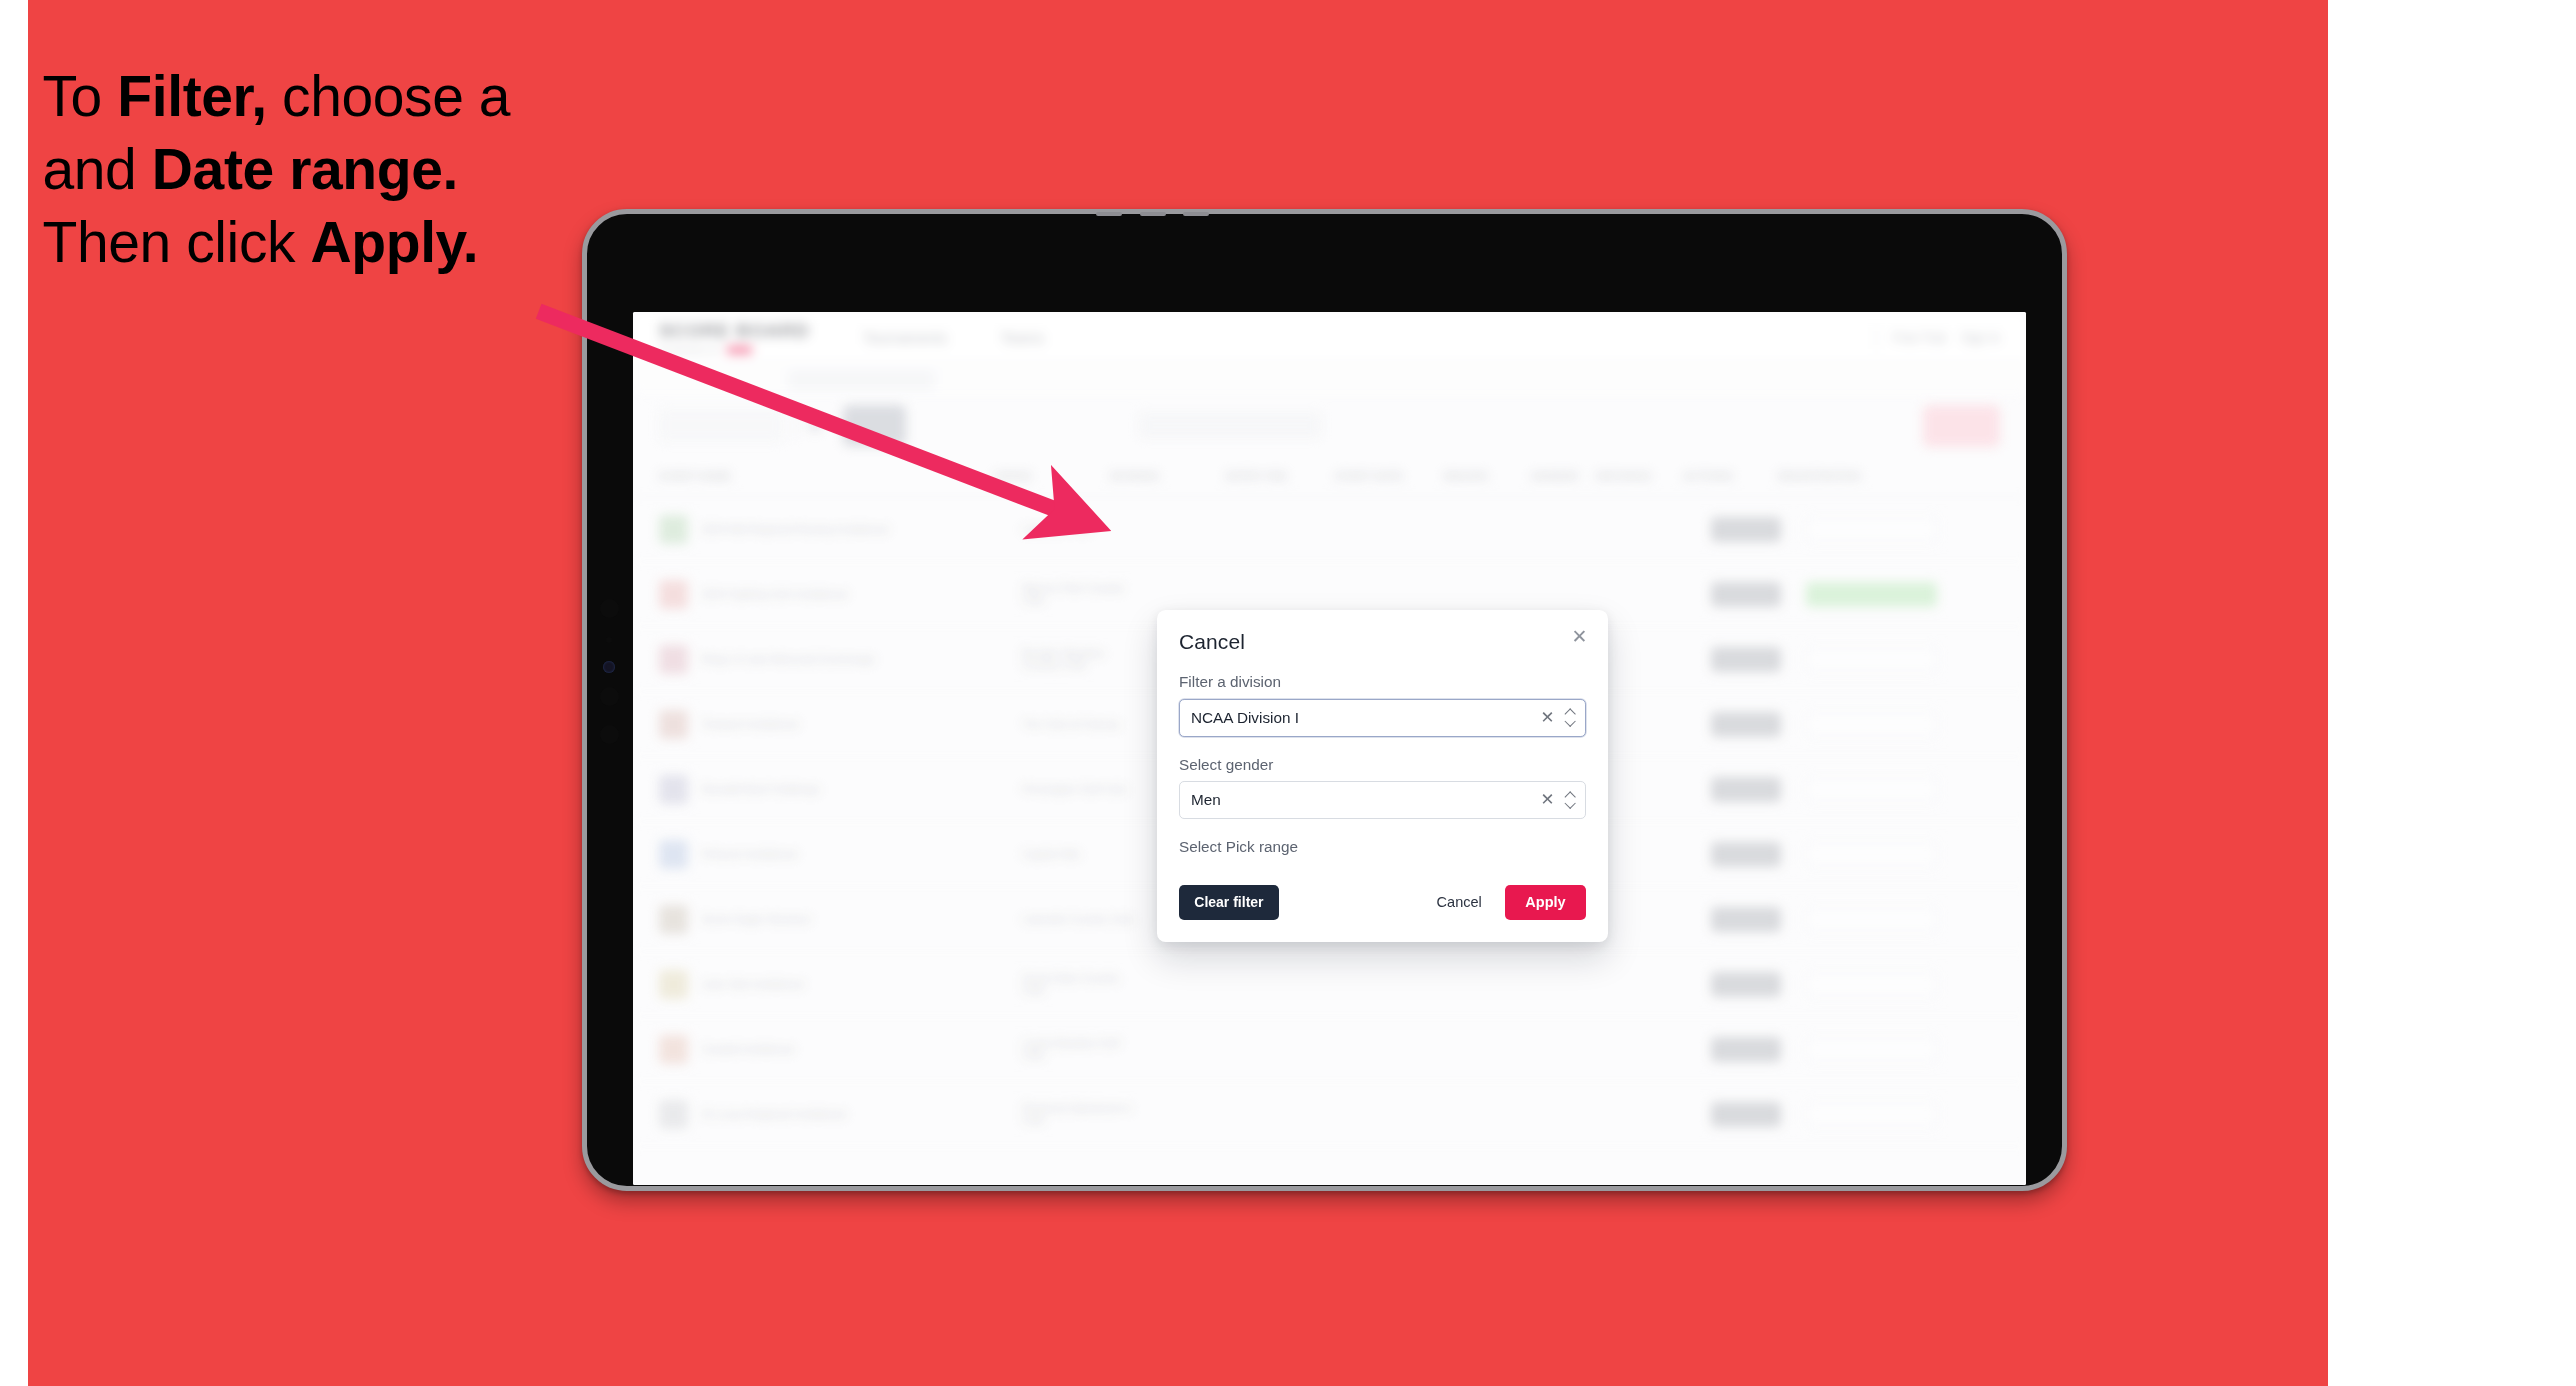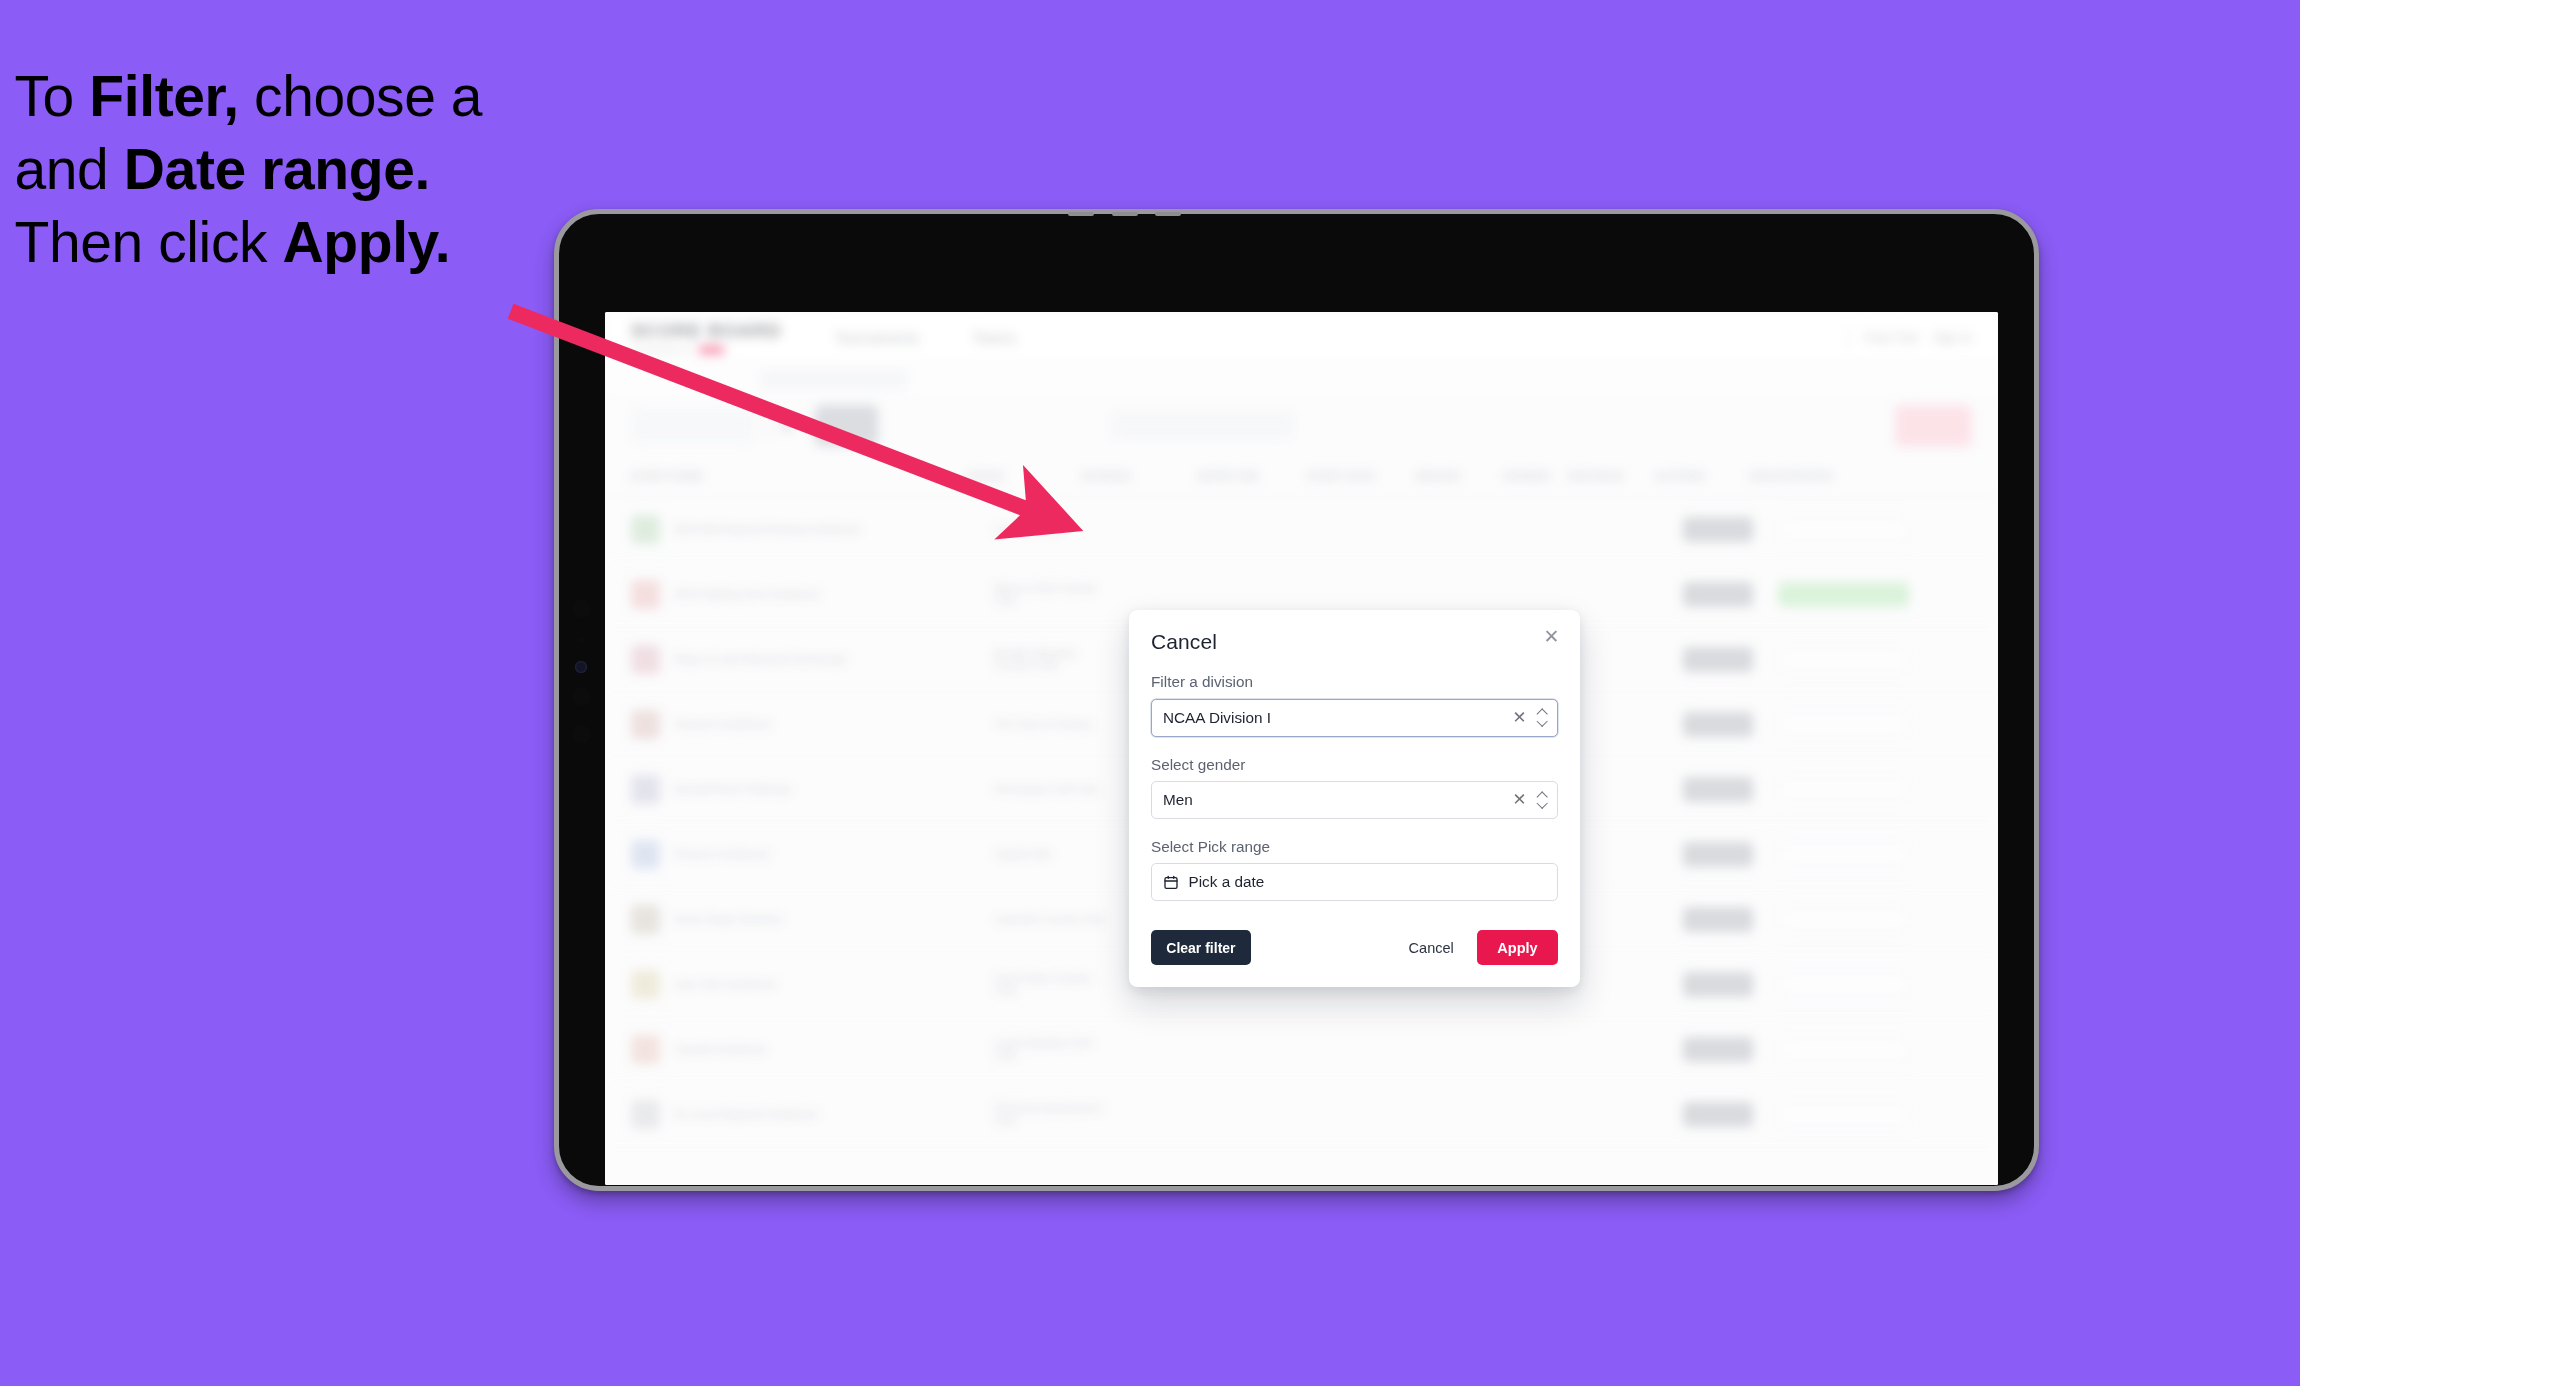--- a/index.html
+++ b/index.html
@@ -2,21 +2,21 @@
 <html style="font-size:11.6px"><head>
 <meta charset="utf-8">
 <style>
   * { box-sizing: border-box; margin: 0; padding: 0; }
   html, body {
     width: 2576px; height: 1386px;
     background: #ffffff;
     font-family: "Liberation Sans", sans-serif;
     overflow: hidden;
   }
-  #stage { position: relative; width: 2300px; height: 1386px; background:#8b5cf6; }
+  #stage { position: relative; width: 2300px; height: 1386px; background:#ef4444;margin-left:28px; }
 
   
   #caption {
     position: absolute;
     left: 14.5px; top: 60px;
     width: 531px;
     font-size: 57px;
     line-height: 1.28;
     color: #000000;
     font-weight: 400;
@@ -412,29 +412,20 @@
           <div class="field-label">Select gender</div>
           <div class="field-box">
             <span class="field-value">Men</span>
             <span class="field-clear">✕</span>
             <span class="field-stepper"></span>
           </div>
         </div>
 
         <div class="field-group">
           <div class="field-label">Select Pick range</div>
-          <div class="field-box">
-            <svg id="cal-icon" viewBox="0 0 24 24" fill="none" stroke="#1d2430" stroke-width="2" stroke-linecap="round" stroke-linejoin="round">
-              <rect x="3" y="5" width="18" height="16" rx="2"></rect>
-              <line x1="3" y1="10" x2="21" y2="10"></line>
-              <line x1="8" y1="3" x2="8" y2="6"></line>
-              <line x1="16" y1="3" x2="16" y2="6"></line>
-            </svg>
-            <span id="date-placeholder">Pick a date</span>
-          </div>
         </div>
 
         <div id="modal-actions">
           <button id="clear-filter">Clear filter</button>
           <button id="cancel-btn">Cancel</button>
           <button id="apply-btn">Apply</button>
         </div>
 
       </div>
     </div>

